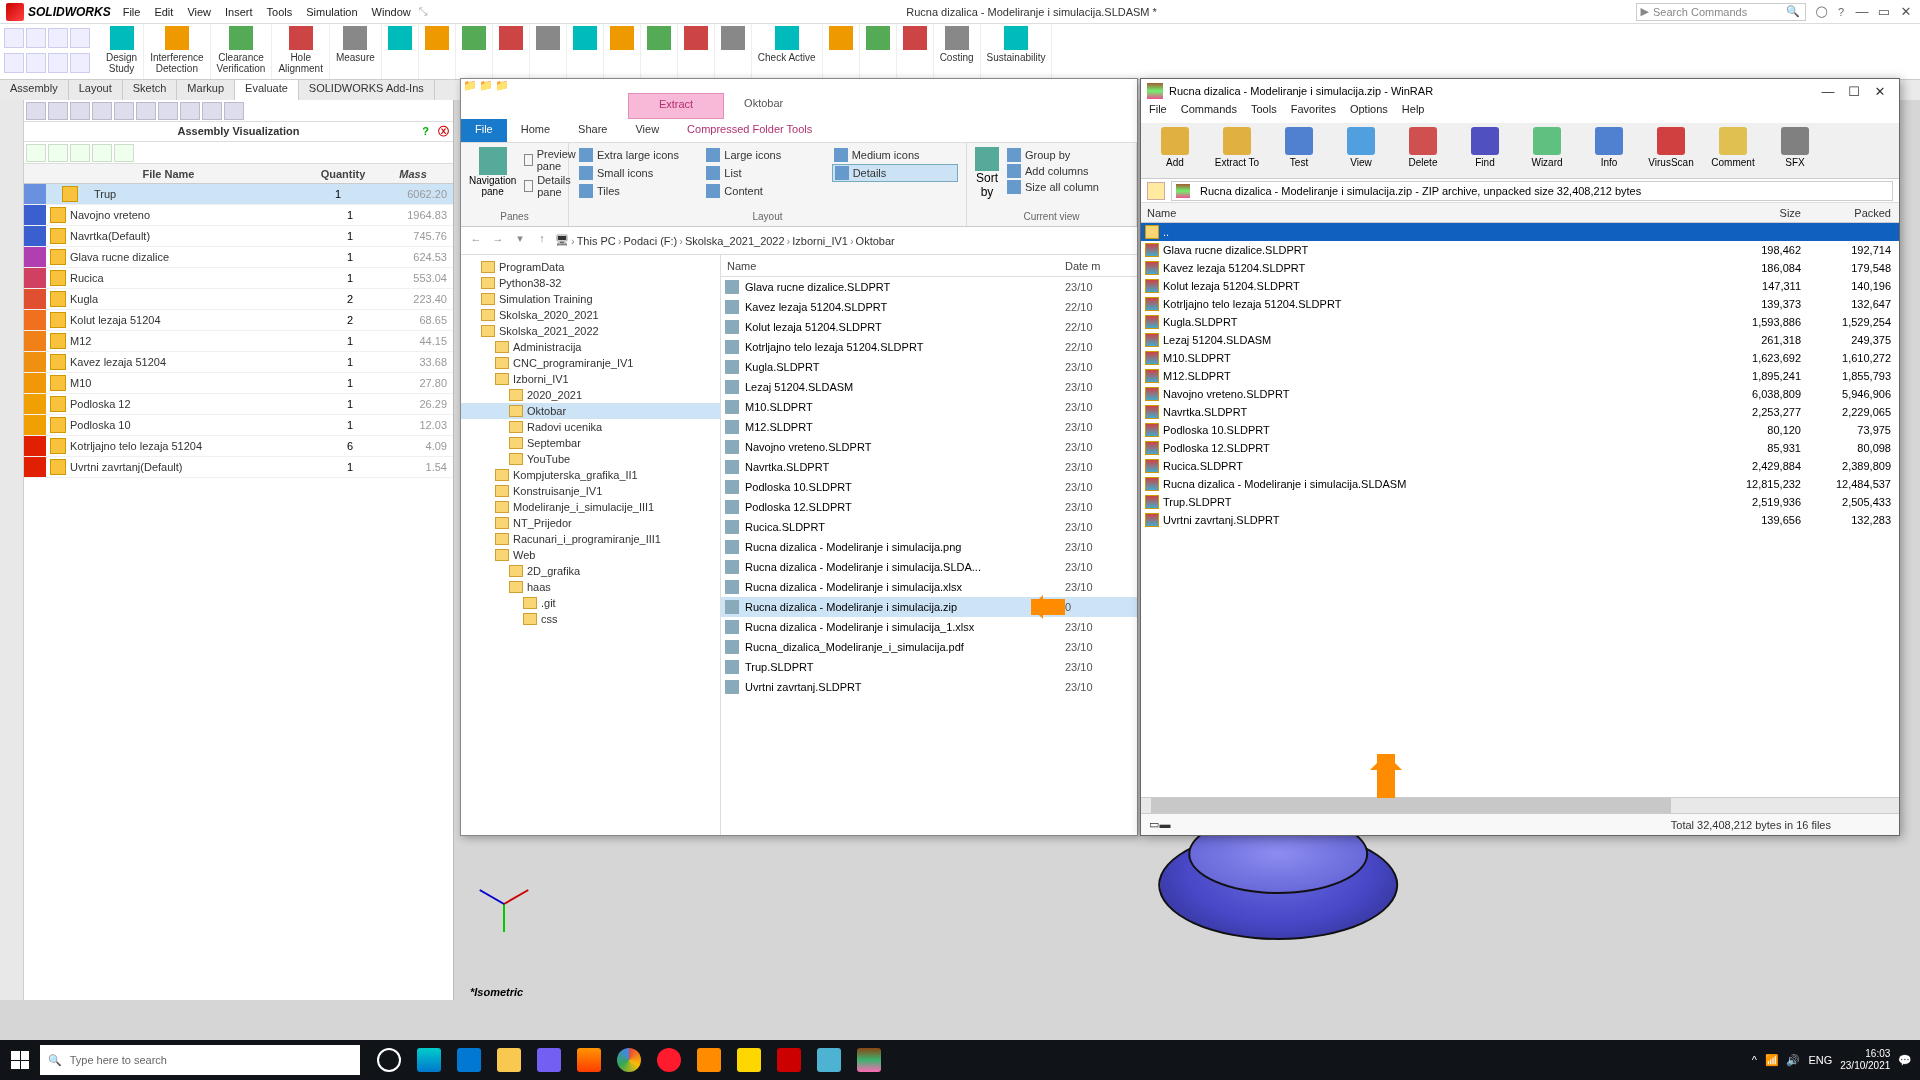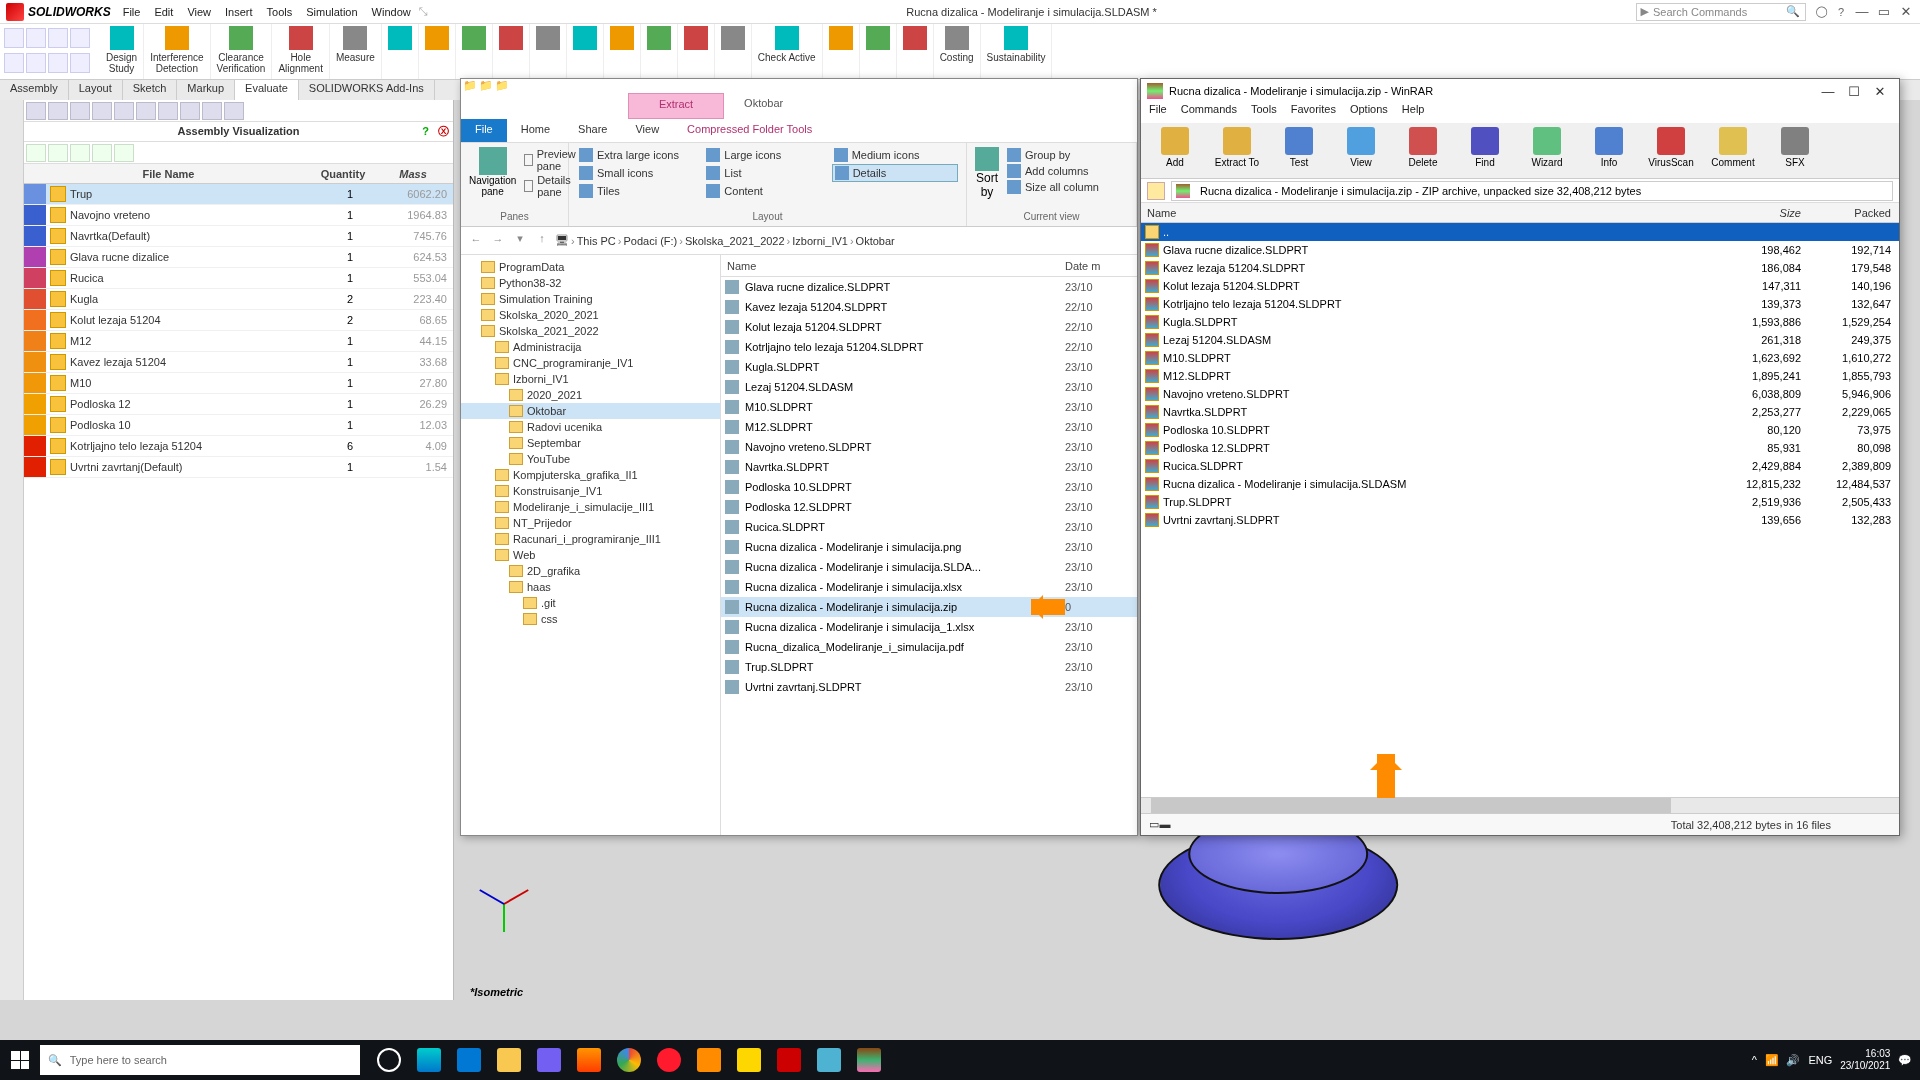--- a/index.html
+++ b/index.html
@@ -40,21 +40,21 @@
 .vis-grid-head .cname { flex:1; text-align:center; }
 .vis-grid-head .cqty { width:60px; text-align:center; }
 .vis-grid-head .cmass { width:80px; text-align:center;font-style:italic; }
 .vis-rows { flex:1; overflow:auto; position:relative; }
 .vis-row { display:flex; height:21px; align-items:center; border-bottom:1px solid #f0f0f0; }
 .vis-bar { width:22px; height:100%; }
 .vis-pi { width:16px; height:16px; background:#f9c23c; border:1px solid #c90; margin:0 4px; }
 .vis-name { flex:1; color:#333; }
 .vis-qty { width:50px; text-align:center; }
 .vis-mass { width:78px; text-align:right; color:#999; padding-right:6px; }
-.vis-row.sel { background:#cde4f7; }
+.vis-row.sel { background:#cde4f7;gap:12px; }
 
 .viewport { flex:1; background:#d6d6d6; position:relative; }
 .part-disc { position:absolute; bottom:60px; left:50%; transform:translateX(-12%); width:240px; height:120px; }
 .disc { width:240px; height:110px; background:radial-gradient(ellipse at 50% 35%,#6a6ae0 0%,#4848c8 55%,#2a2a80 100%); border-radius:50%; border:2px solid #111; position:absolute; bottom:0; }
 .disc-top { width:180px; height:80px; background:radial-gradient(ellipse,#8c8cf0,#5a5ad0); border-radius:50%; position:absolute; left:30px; top:-6px; border:2px solid #111; }
 .triad { position:absolute; bottom:40px; left:20px; width:60px; height:60px; }
 .triad .ax { position:absolute; width:2px; height:28px; left:29px; top:4px; }
 .triad .y{background:#0c0} .triad .x{background:#c00; transform:rotate(-120deg); transform-origin:top} .triad .z{background:#00c; transform:rotate(120deg); transform-origin:top}
 .iso-label { position:absolute; bottom:2px; left:16px; font-weight:bold; font-style:italic; }
 
@@ -111,21 +111,21 @@
 .wr-title-txt { flex:1; }
 .wr-winbtn { width:26px; text-align:center; color:#333; font-size:13px; }
 .wr-menu { height:20px; display:flex; gap:14px; padding:0 8px; background:#fff; color:#222; }
 .wr-tb { height:56px; background:#f0f0f0; display:flex; border-bottom:1px solid #ccc; padding:2px 4px; gap:2px; }
 .wr-btn { width:60px; display:flex; flex-direction:column; align-items:center; font-size:10px; }
 .wr-btn .bi { width:28px; height:28px; margin:2px 0; border-radius:3px; }
 .wr-addr { height:24px; display:flex; align-items:center; gap:6px; padding:0 6px; background:#fff; border-bottom:1px solid #ddd; }
 .wr-addr .up { width:18px; height:18px; background:#ffeaa0; border:1px solid #caa; }
 .wr-addr .path { flex:1; border:1px solid #ccc; padding:2px 4px; background:#fff; display:flex; align-items:center; gap:4px; }
 .wr-head { height:20px; display:flex; background:#f4f4f4; border-bottom:1px solid #ccc; color:#333; align-items:center; }
-.wr-head .cn { flex:1; padding-left:6px; } .wr-head .cs { width:90px; text-align:right; padding-right:8px;font-style:italic; } .wr-head .cp { width:90px; text-align:right; padding-right:8px; }
+.wr-head .cn { flex:1; padding-left:6px; } .wr-head .cs { width:90px; text-align:right; padding-right:8px; } .wr-head .cp { width:90px; text-align:right; padding-right:8px; }
 .wr-list { flex:1; overflow:auto; background:#fff; }
 .wr-row { display:flex; height:18px; align-items:center; }
 .wr-row.up { background:#1060c0; }
 .wr-row .ic { width:14px; height:14px; margin:0 4px; background:#f9d574; border:1px solid #c90; }
 .wr-row .sw { background:linear-gradient(#c44,#4ac); }
 .wr-row .nm { flex:1; } .wr-row .sz { width:90px; text-align:right; padding-right:8px; } .wr-row .pk { width:90px; text-align:right; padding-right:8px; }
 .wr-scroll { height:16px; background:#e8e8e8; border-top:1px solid #ccc; position:relative; }
 .wr-status { height:22px; border-top:1px solid #ccc; display:flex; align-items:center; padding:0 8px; color:#333; }
 .wr-status .tot { margin-left:auto; margin-right:60px; }
 .arrow-up { position:absolute; width:18px; height:44px; background:#ff8c00; }

